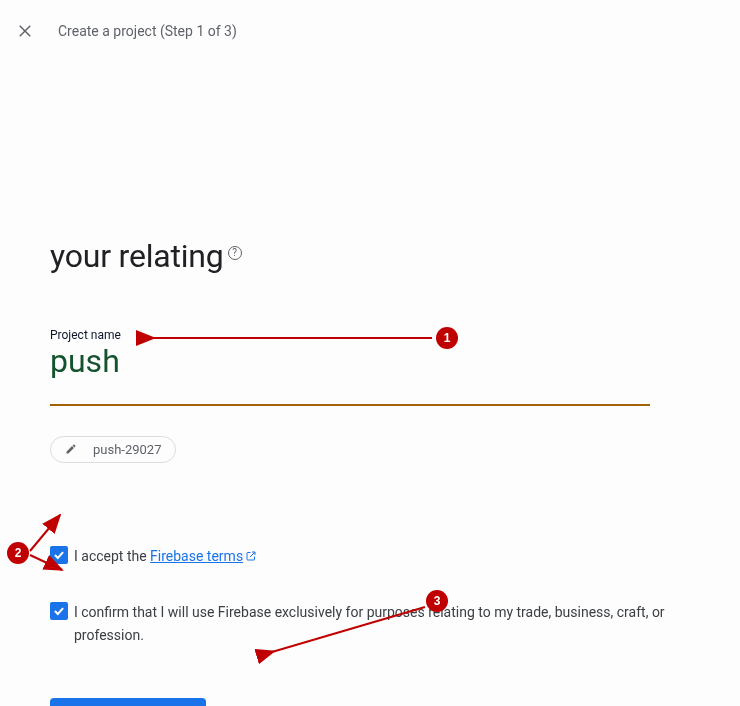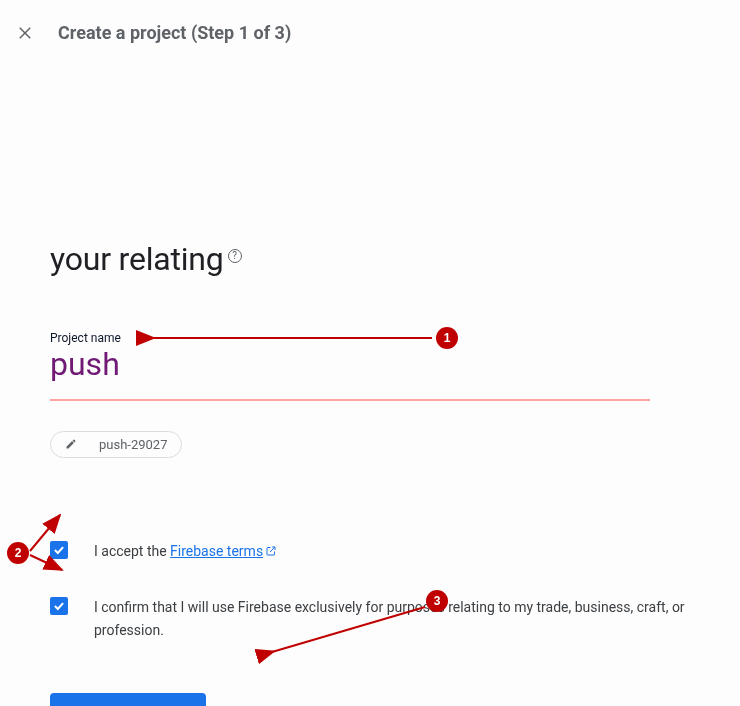--- a/index.html
+++ b/index.html
@@ -21,23 +21,23 @@
       padding: 22px 16px;
       gap: 24px;
     }
     .close-icon {
       width: 18px;
       height: 18px;
       cursor: pointer;
       color: #5f6368;
     }
     .header-title {
-      font-size: 18px;
-      color: #5f6368;
-      font-weight: 700;
+      font-size: 14px;
+      color: #5f6368;
+      font-weight: 400;
     }
     .content {
       padding: 0 50px;
     }
     .heading {
       font-size: 32px;
       font-weight: 400;
       color: #202124;
       margin-top: 125px;
       line-height: 1.45;
@@ -59,50 +59,50 @@
     }
     .field-label {
       font-size: 12px;
       color: #0f172a;
       margin-top: 48px;
       margin-bottom: 0;
     }
     .project-name-input {
       width: 600px;
       border: none;
-      border-bottom: 2px solid #fca5a5;
+      border-bottom: 2px solid #a16207;
       font-size: 32px;
-      color: #701a75;
+      color: #14532d;
       background: transparent;
       outline: none;
-      padding-bottom: 16px;
+      padding-bottom: 24px;
       font-family: inherit;
       font-weight: 400;
     }
     .project-id-chip {
       display: inline-flex;
       align-items: center;
       border: 1px solid #dadce0;
       border-radius: 16px;
       padding: 5px 14px;
       margin-top: 30px;
-      gap: 22px;
+      gap: 16px;
       cursor: pointer;
       font-size: 13px;
       color: #5f6368;
     }
     .pencil-icon {
       width: 12px;
       height: 12px;
       color: #5f6368;
     }
     .checkbox-row {
       display: flex;
       align-items: flex-start;
-      gap: 26px;
+      gap: 6px;
       margin-top: 34px;
       position: relative;
     }
     .checkbox-row.first {
       margin-top: 82px;
     }
     .checkbox {
       width: 18px;
       height: 18px;
       background: #1a73e8;

